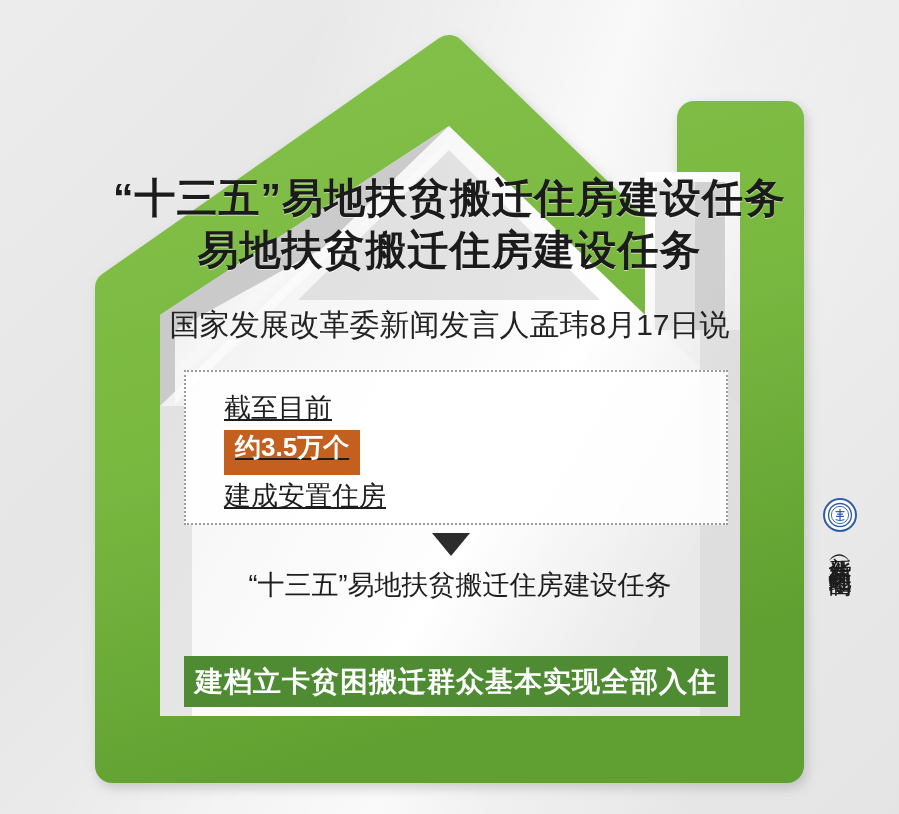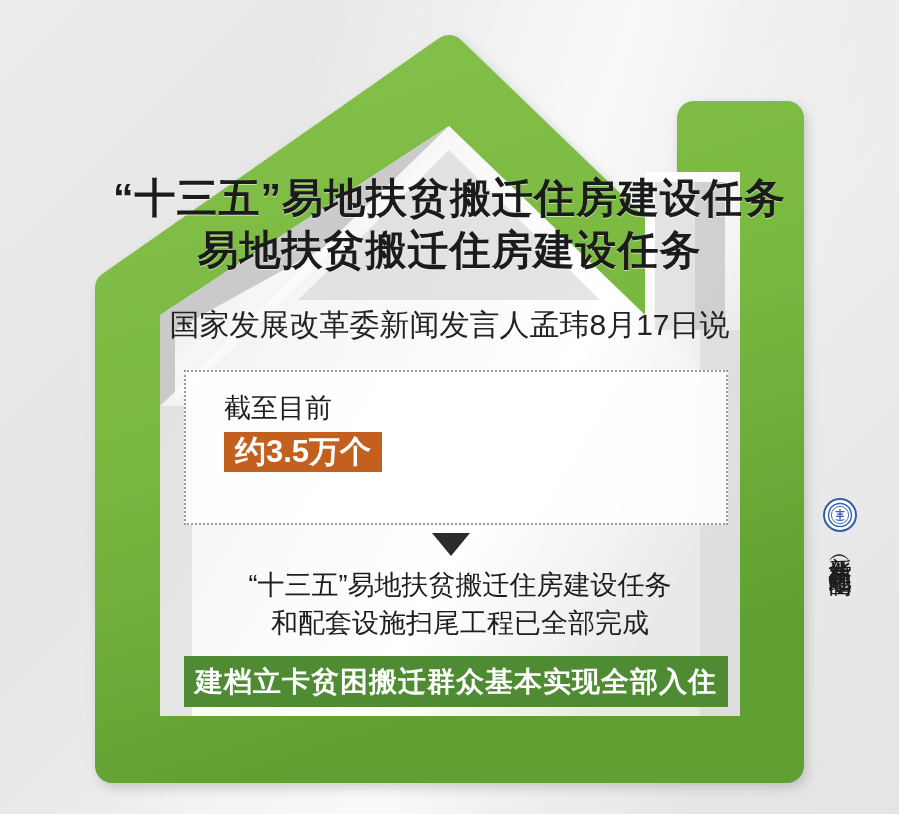--- a/index.html
+++ b/index.html
@@ -90,29 +90,30 @@
     box-sizing: border-box;
     padding: 14px 0 0 38px;
   }
   .stat-line {
     display: flex;
     align-items: center;
     height: 44px;
     font-size: 27px;
     color: #1d1d1d;
     white-space: nowrap;
+    text-decoration: underline;
   }
   .stat-label { margin-right: 6px; }
   .highlight {
     display: inline-block;
     background: #C4601F;
     color: #ffffff;
-    font-size: 31px;
+    font-size: 26px;
     font-weight: bold;
-    padding: 4px 11px 5px 11px;
+    padding: 4px 11px 15px 11px;
     line-height: 1;
     white-space: nowrap;
   }
 
   
   .arrow-down {
     position: absolute;
     left: 432px;
     top: 533px;
     width: 0;
@@ -265,28 +266,28 @@
     <div class="subtitle">国家发展改革委新闻发言人孟玮8月17日说</div>
 
     <div class="stat-panel">
       <div class="stat-line">
         <span>截至目前</span>
       </div>
       <div class="stat-line">
         <span class="highlight">约3.5万个</span>
       </div>
       <div class="stat-line">
+        <span class="stat-label">建成安置住房</span>
       </div>
     </div>
 
     <div class="arrow-down"></div>
 
     <div class="conclusion">
       <span class="conclusion-line">“十三五”易地扶贫搬迁住房建设任务</span>
-      <span class="conclusion-line">和配套设施扫尾工程已全部完成</span>
     </div>
 
     <div class="banner">建档立卡贫困搬迁群众基本实现全部入住</div>
 
     <div class="credit">
       <div class="xinhua-logo">
         <svg width="26" height="26" viewBox="0 0 26 26">
           <circle cx="13" cy="13" r="11.5" fill="#ffffff" stroke="#2F5FA8" stroke-width="1.4"></circle>
           <circle cx="13" cy="13" r="8.6" fill="none" stroke="#2F5FA8" stroke-width="0.9"></circle>
           <path d="M9 9.5 h8 M10.5 12 h5 M9.6 14.4 h6.8" stroke="#2F5FA8" stroke-width="1.25" stroke-linecap="round"></path>

